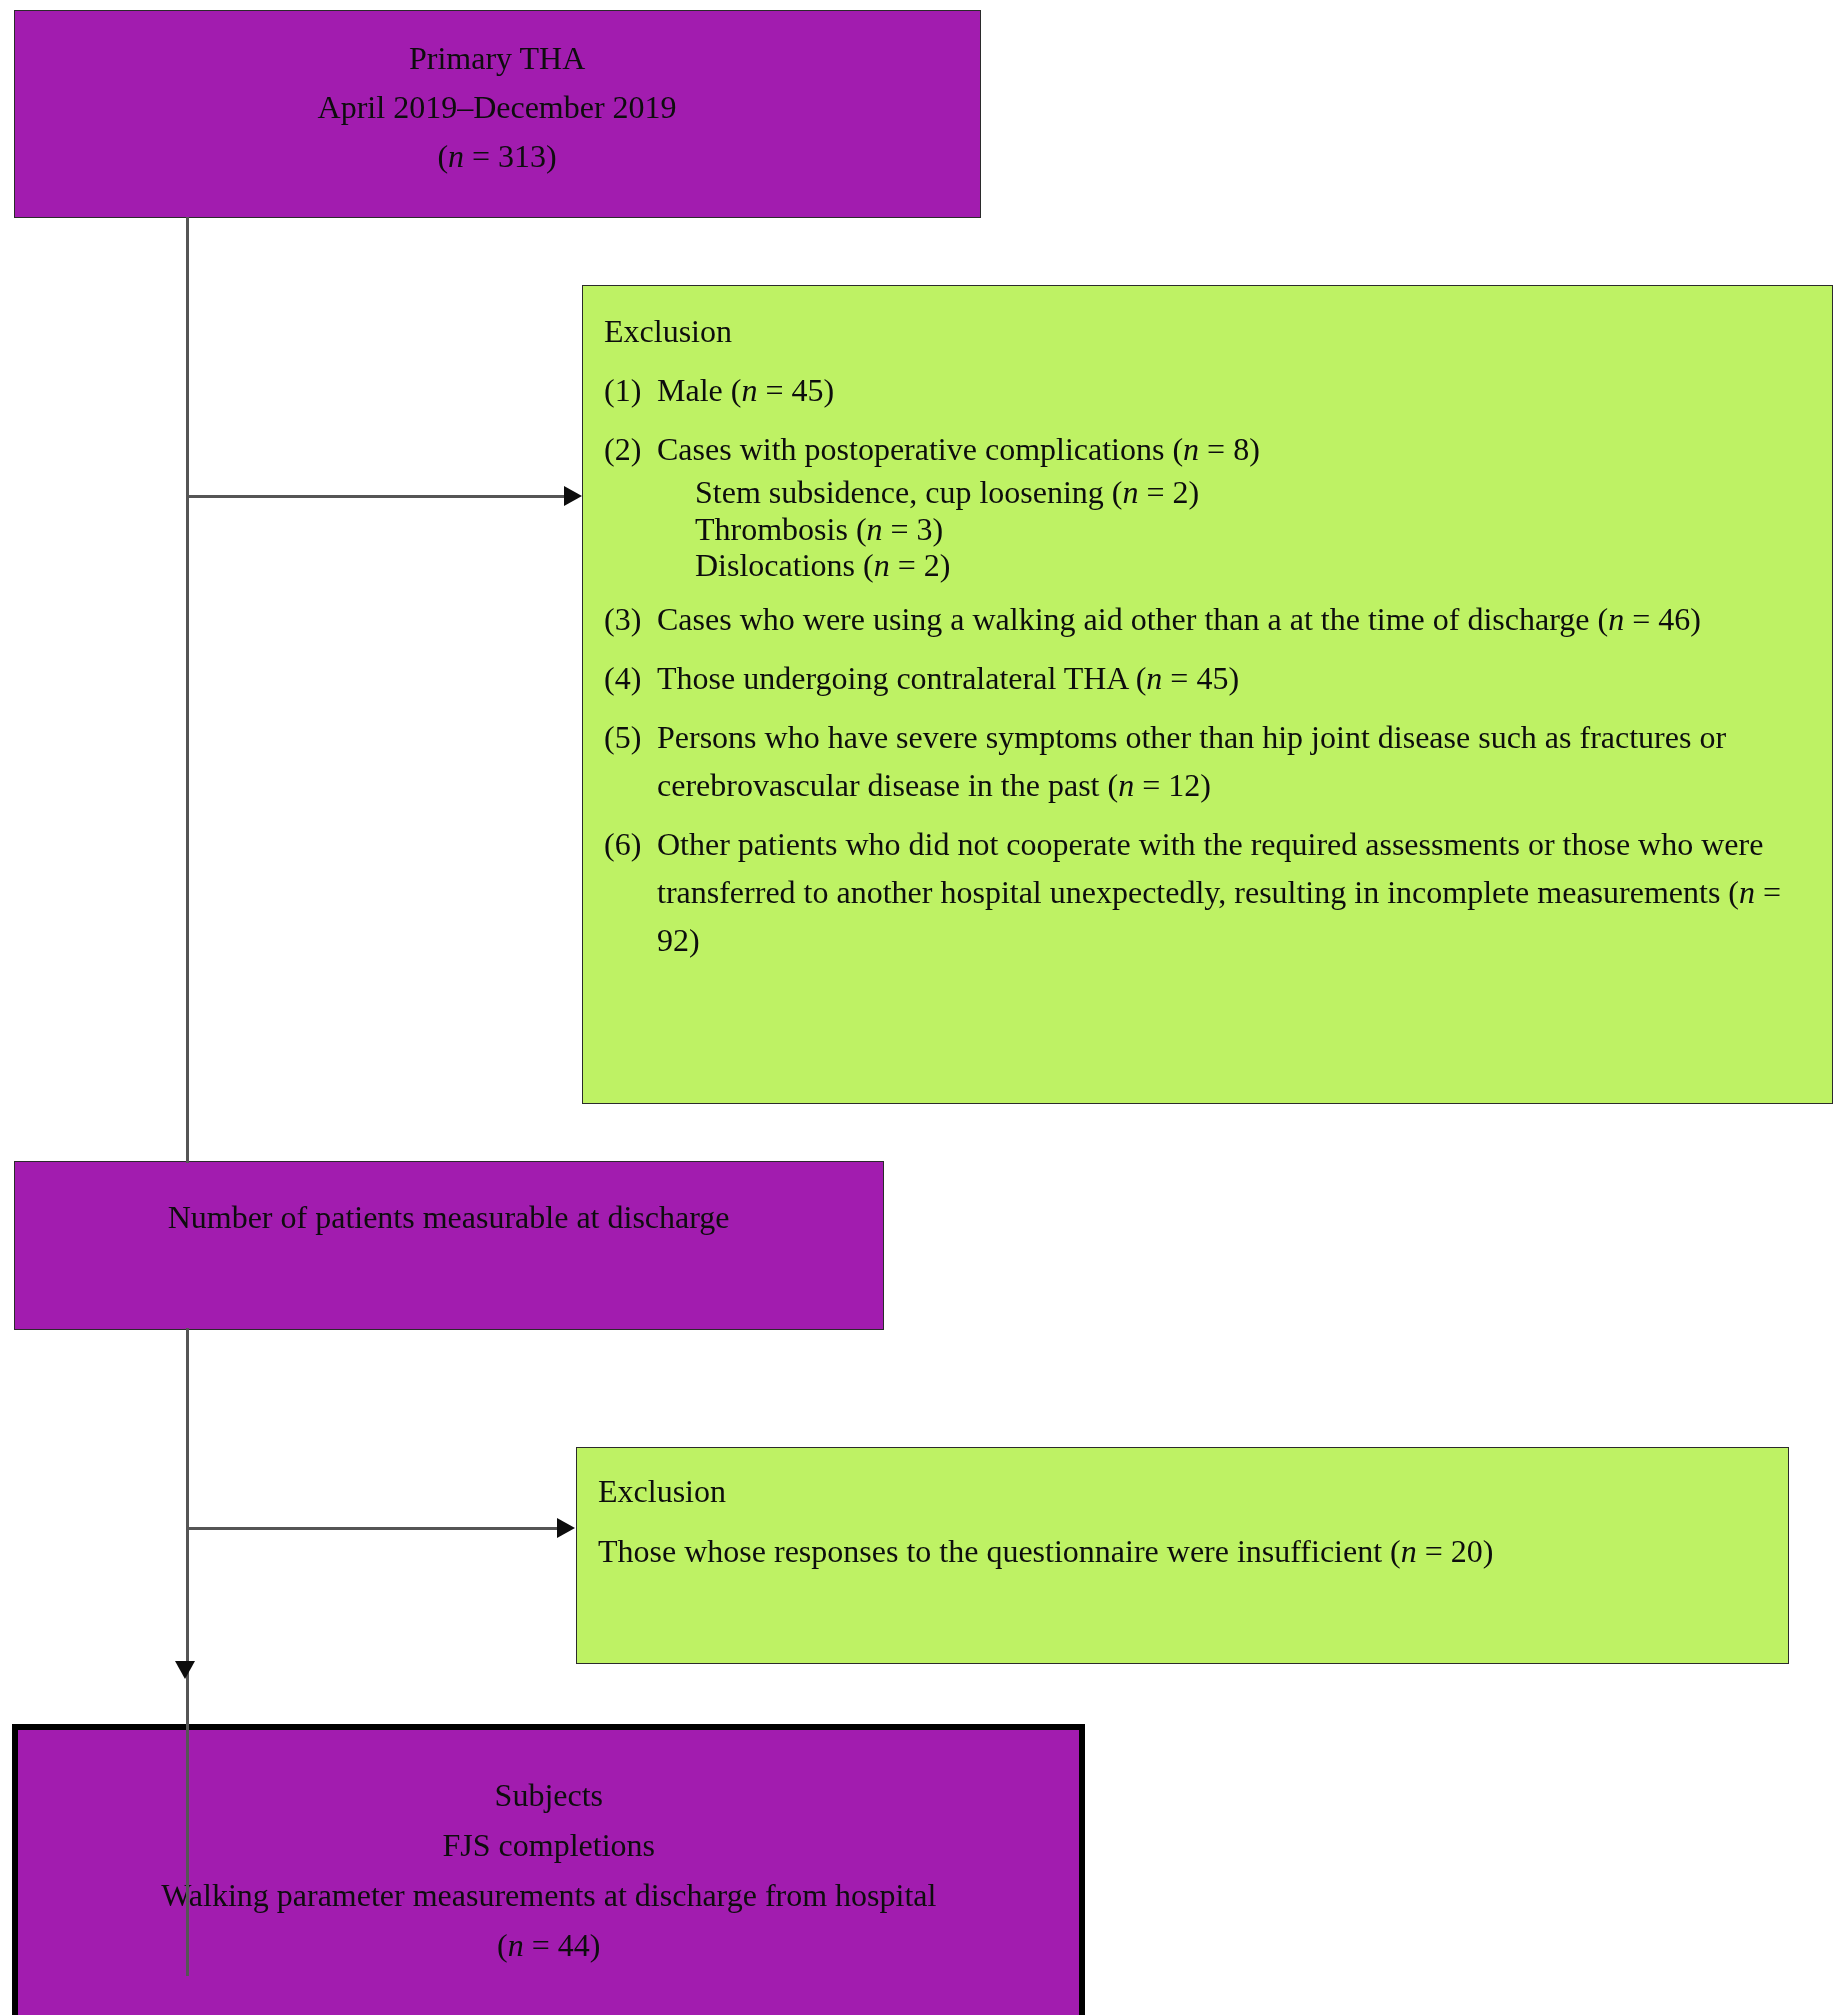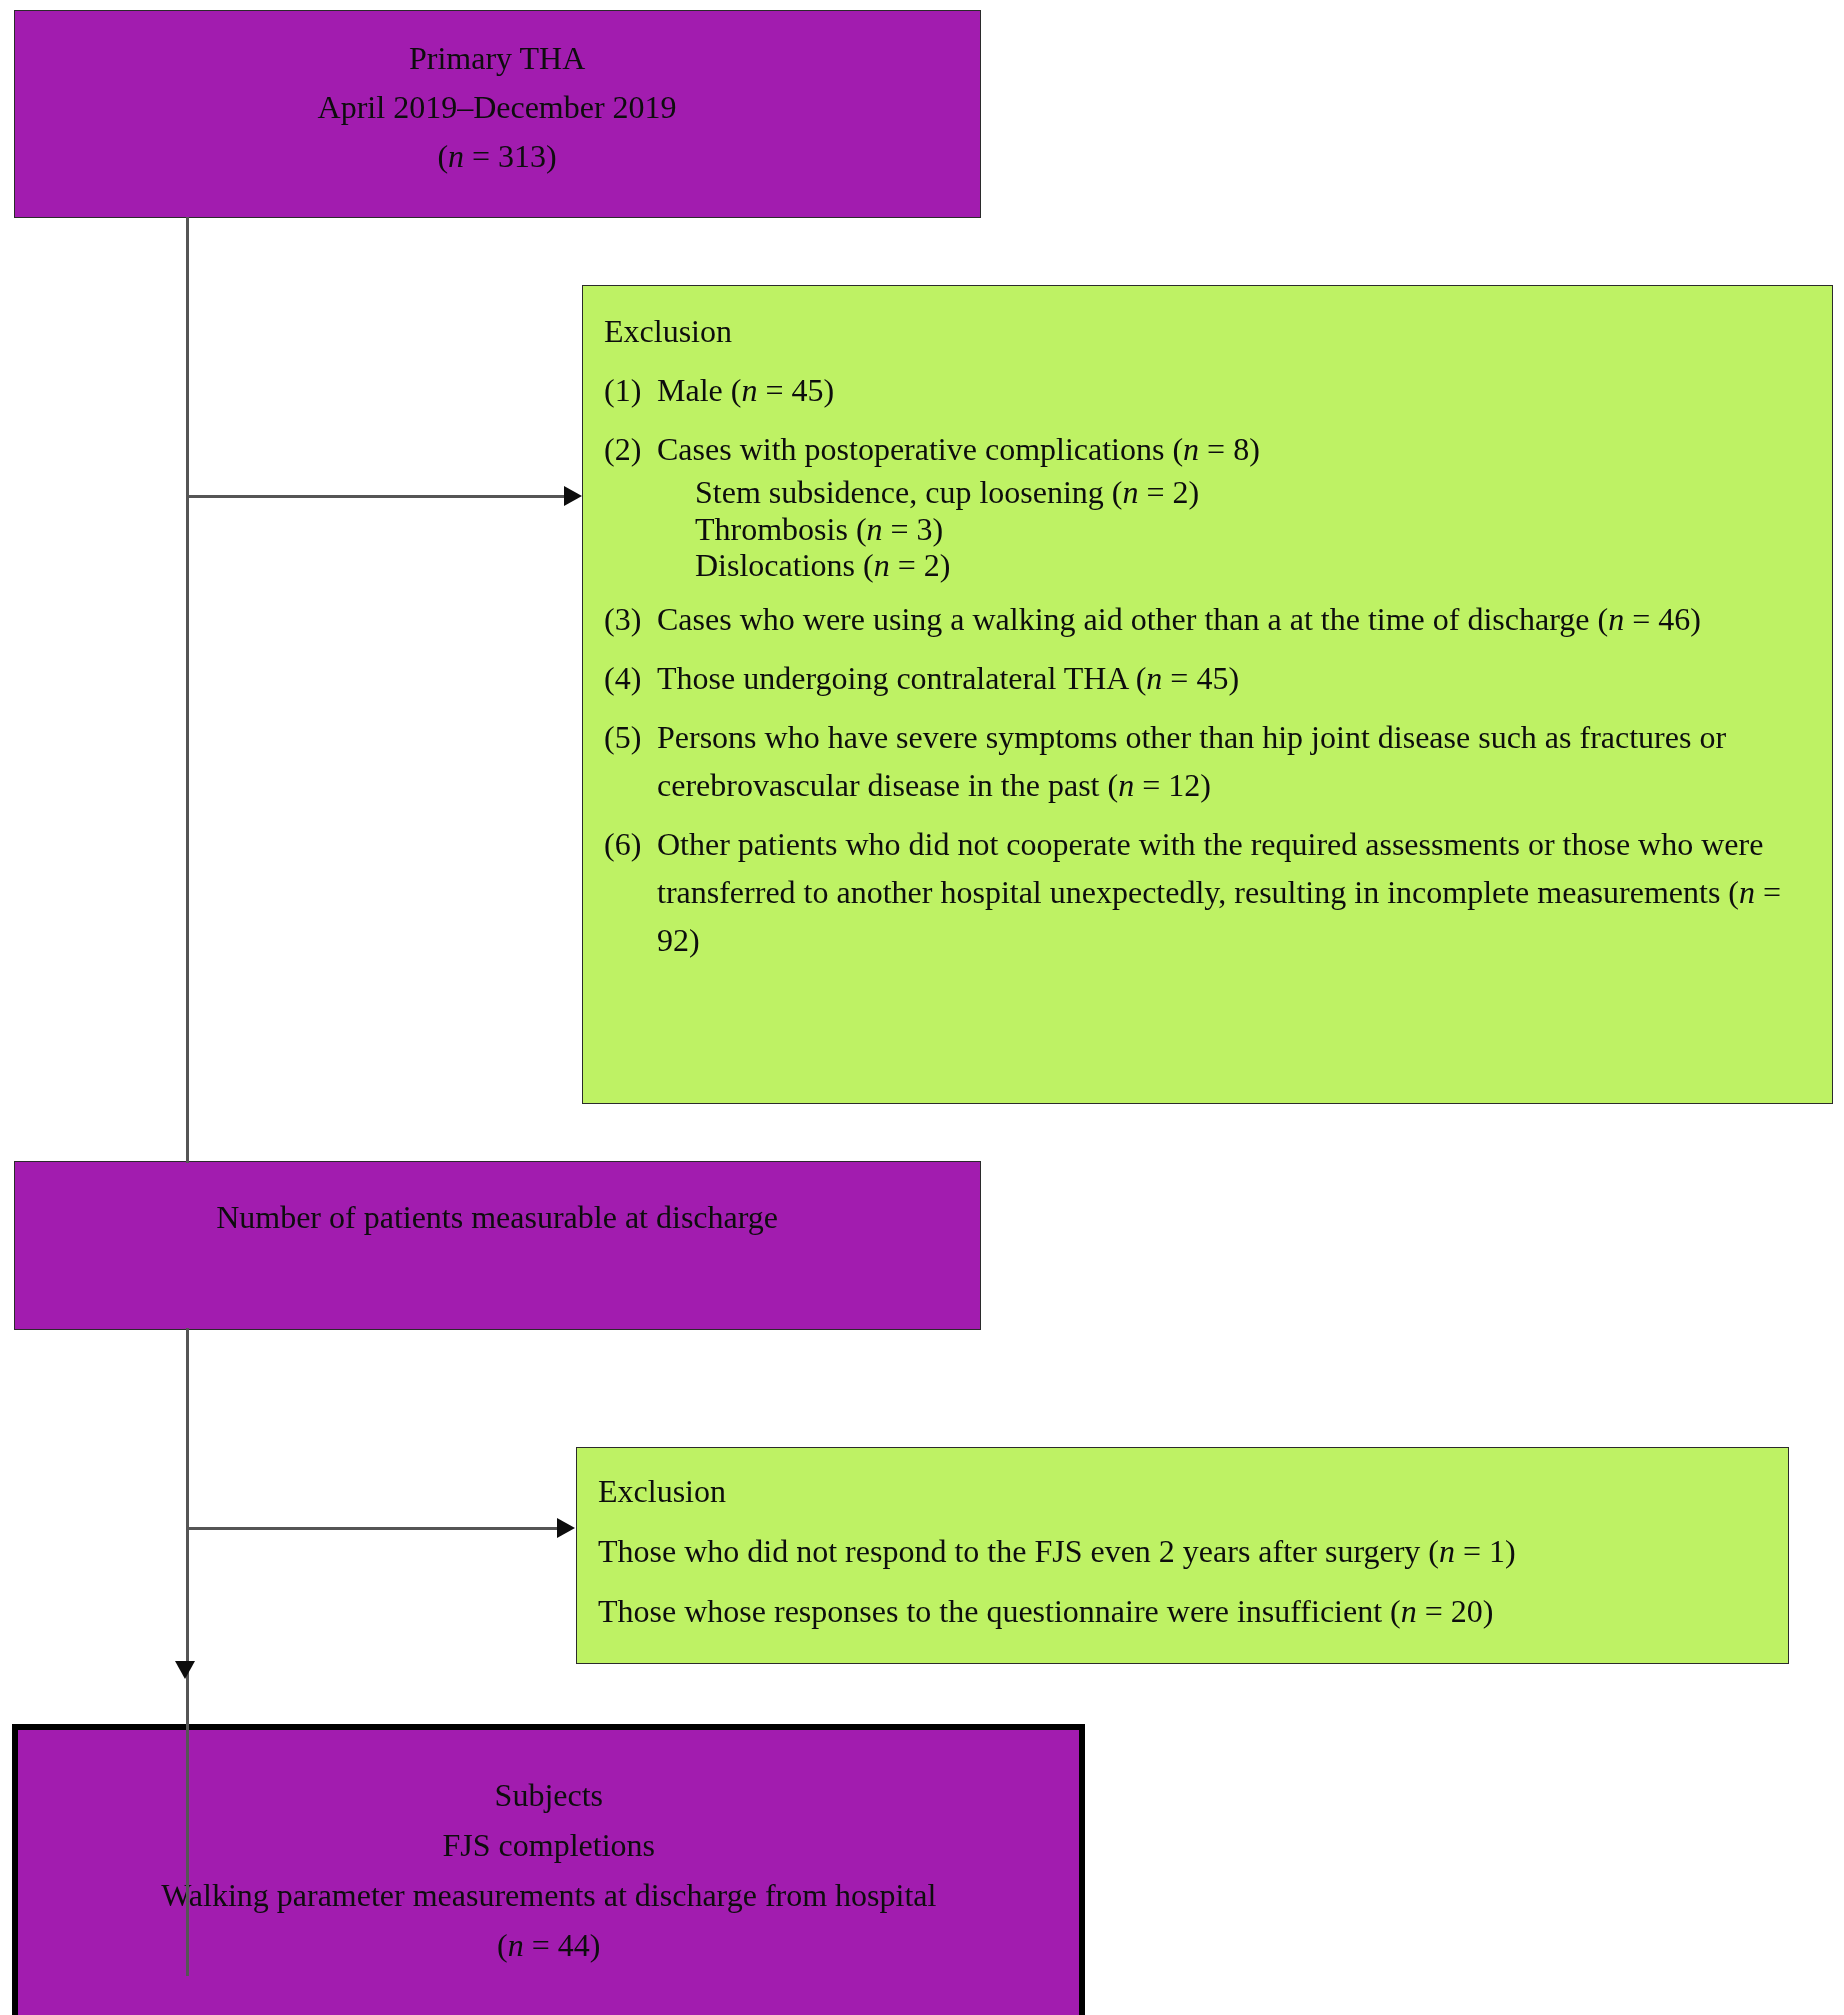--- a/index.html
+++ b/index.html
@@ -84,21 +84,21 @@
     font-size: 32px;
     line-height: 1.14;
     padding-left: 38px;
     margin-top: 1.2px;
   }
 
   
   #box-measurable {
     left: 13.6px;
     top: 1161px;
-    width: 967px;
+    width: 870px;
     height: 169px;
     padding-top: 31px;
   }
   #box-measurable .line { line-height: 1.52; }
 
   
   #box-exclusion-2 {
     left: 576px;
     top: 1415px;
     width: 1213px;
@@ -206,21 +206,20 @@
       <span class="marker">(6)</span><span>Other patients who did not cooperate with the required assessments or those who were transferred to another hospital unexpectedly, resulting in incomplete measurements (</span><i class="n">n</i><span> = 92)</span>
     </div>
   </div>
 
   <div class="box center-text" id="box-measurable">
     <div class="line">Number of patients measurable at discharge</div>
   </div>
 
   <div class="box shaded" id="box-exclusion-2">
     <div class="heading">Exclusion</div>
-    <div class="row"><span>Those who did not respond to the FJS even 2 years after surgery (</span><i class="n">n</i><span> = 1)</span></div>
     <div class="row"><span>Those whose responses to the questionnaire were insufficient (</span><i class="n">n</i><span> = 20)</span></div>
   </div>
 
   <div class="box thick center-text" id="box-subjects">
     <div class="line">Subjects</div>
     <div class="line">FJS completions</div>
     <div class="line">Walking parameter measurements at discharge from hospital</div>
     <div class="line"><span>(</span><i class="n">n</i><span> = 44)</span></div>
   </div>
 

